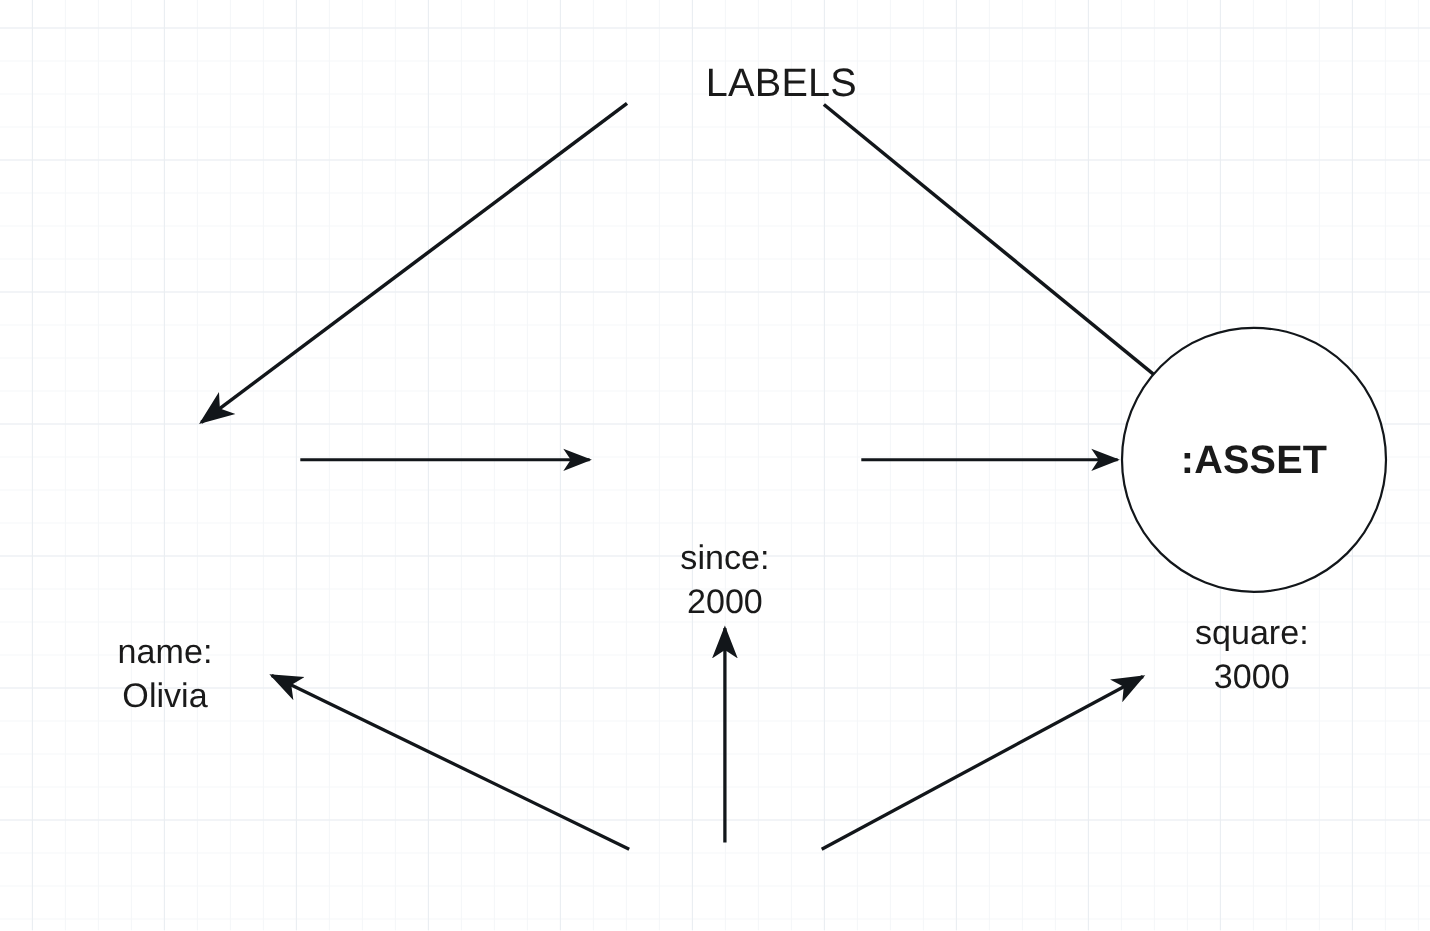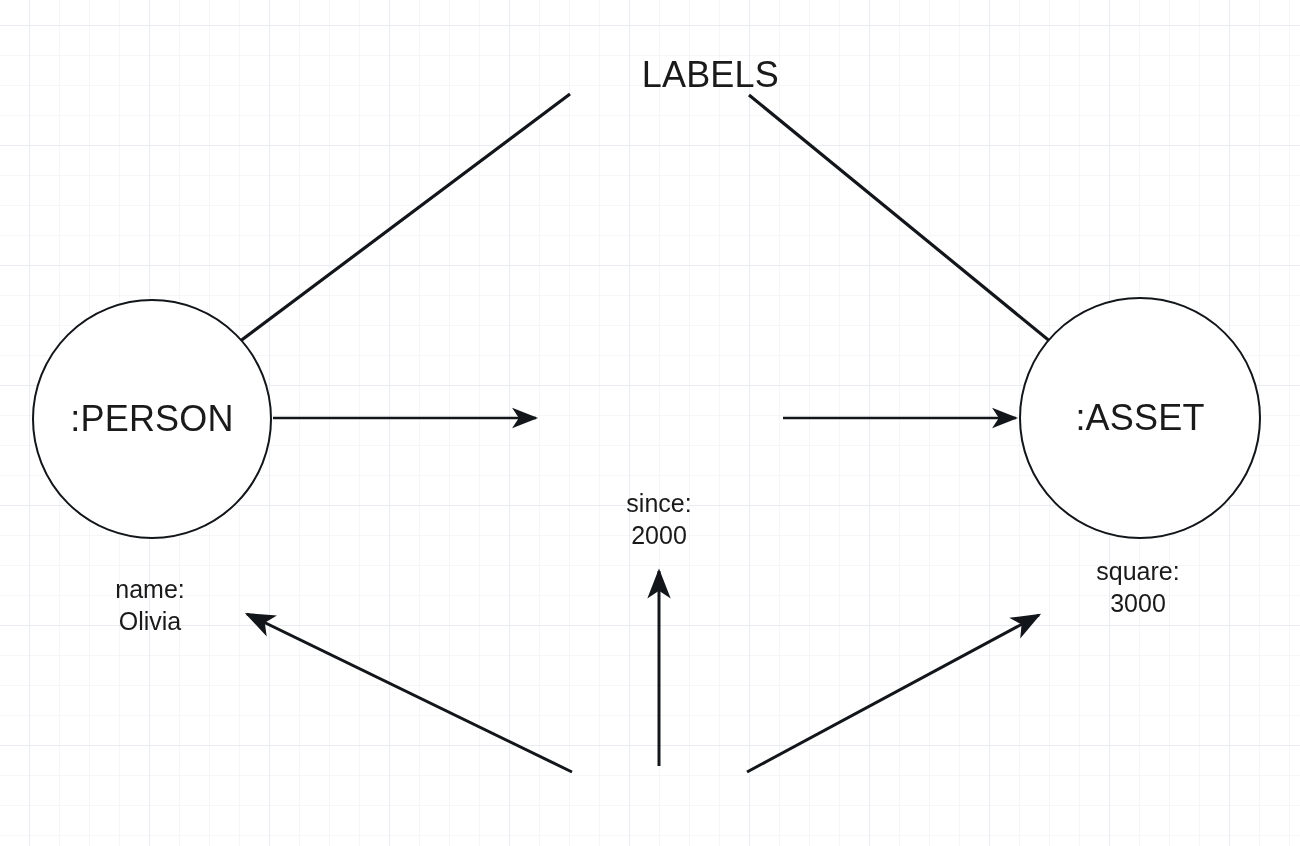--- a/index.html
+++ b/index.html
@@ -56,21 +56,21 @@
     position: absolute;
     font-size: 36px;
     color: #1a1a1a;
     line-height: 1.18;
     text-align: right;
     white-space: nowrap;
     letter-spacing: 0.2px;
   }
   .prop-text {
     position: absolute;
-    font-size: 25px;
+    font-size: 31px;
     color: #1a1a1a;
     line-height: 1.28;
     text-align: center;
     white-space: nowrap;
   }
   .prop-text span { display: block; }
 </style>
 </head>
 <body>
 
@@ -91,26 +91,23 @@
 
     <line x1="749" y1="95" x2="1101" y2="383" stroke="#12161a" stroke-width="3.2" marker-end="url(#ah)"></line>
 
     <line x1="572" y1="772" x2="247" y2="614" stroke="#12161a" stroke-width="3.0" marker-end="url(#ah)"></line>
 
     <line x1="659" y1="766" x2="659" y2="571" stroke="#12161a" stroke-width="3.0" marker-end="url(#ah)"></line>
 
     <line x1="747" y1="772" x2="1039" y2="615" stroke="#12161a" stroke-width="3.0" marker-end="url(#ah)"></line>
   </svg>
 
-  <div class="node node-circle" style="left:32px; top:299px; width:240px; height:240px;">
-    <span class="node-label">:PERSON</span>
-  </div>
 
 
-  <div class="node node-circle" style="left:1019px; top:297px; width:242px; height:242px;">
+  <div class="node node-circle" style="left:1019px; top:297px; width:242px; height:242px;font-weight:bold;">
     <span class="node-label">:ASSET</span>
   </div>
 
   <div class="prop-text" style="left:30px; top:573px; width:240px;">
     <span>name:</span>
     <span>Olivia</span>
   </div>
 
   <div class="prop-text" style="left:539px; top:487px; width:240px;">
     <span>since:</span>

